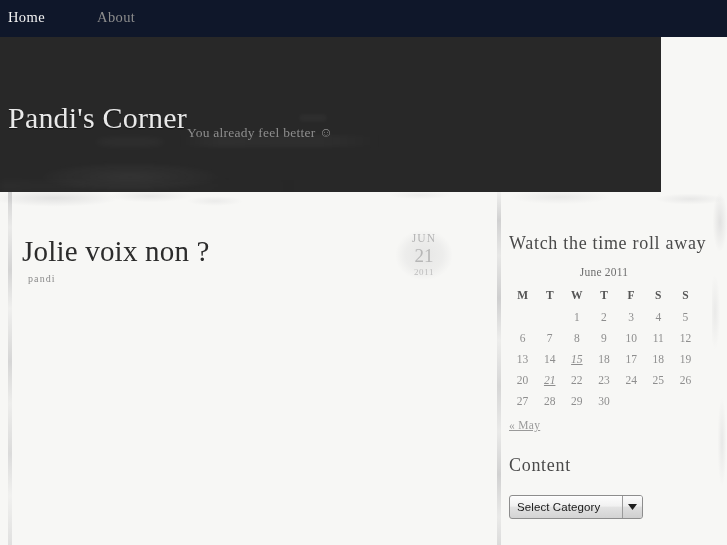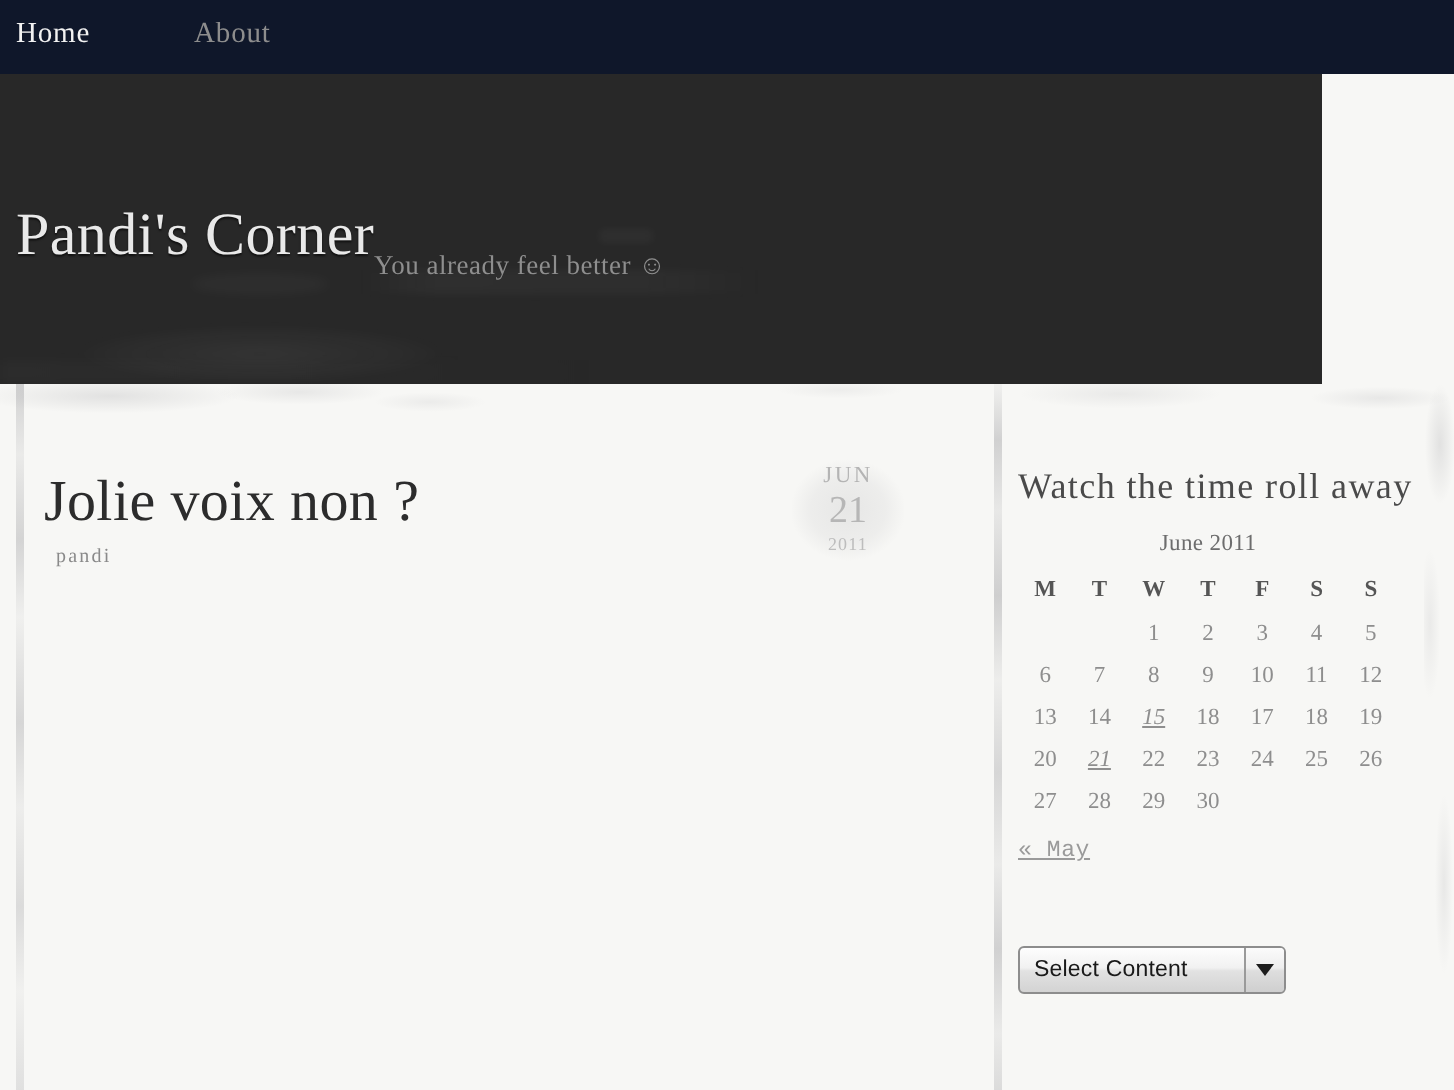--- a/index.html
+++ b/index.html
@@ -320,21 +320,20 @@
   #cal-nav {
     margin-top: 8px;
     font-family: "Liberation Serif", "DejaVu Serif", serif;
     font-size: 11.5px;
   }
   #cal-nav .prevlink {
     color: #9a9a9a;
     text-decoration: underline;
     letter-spacing: 0.3px;
     cursor: pointer;
-    font-family: Liberation Mono, monospace;
   }
   #widget-categories {
     position: absolute;
     left: 8px; top: 262px;
     width: 205px;
   }
   #category-select {
     display: inline-flex;
     align-items: stretch;
     margin-top: 19px;
@@ -473,22 +472,23 @@
             </tr>
           </tbody>
       </table>
 
       <div id="cal-nav">
         <a class="prevlink" href="#">« May</a>
       </div>
     </section>
 
     <section id="widget-categories">
+      <h3 class="widget-title">Content</h3>
       <div id="category-select">
-        <span class="sel-label">Select Content</span>
+        <span class="sel-label">Select Category</span>
         <span class="sel-arrow">
           <svg width="9" height="6" viewBox="0 0 9 6" aria-hidden="true">
             <polygon points="0,0 9,0 4.5,6" fill="#1d1d1d"></polygon>
           </svg>
         </span>
       </div>
     </section>
 
   </aside>
 </div>

